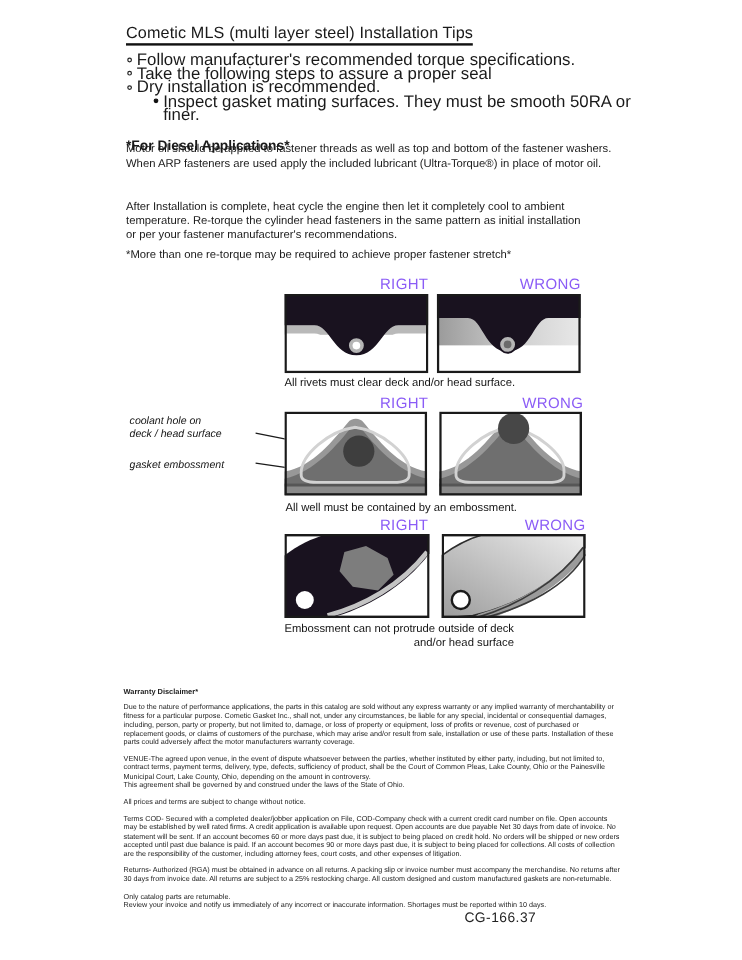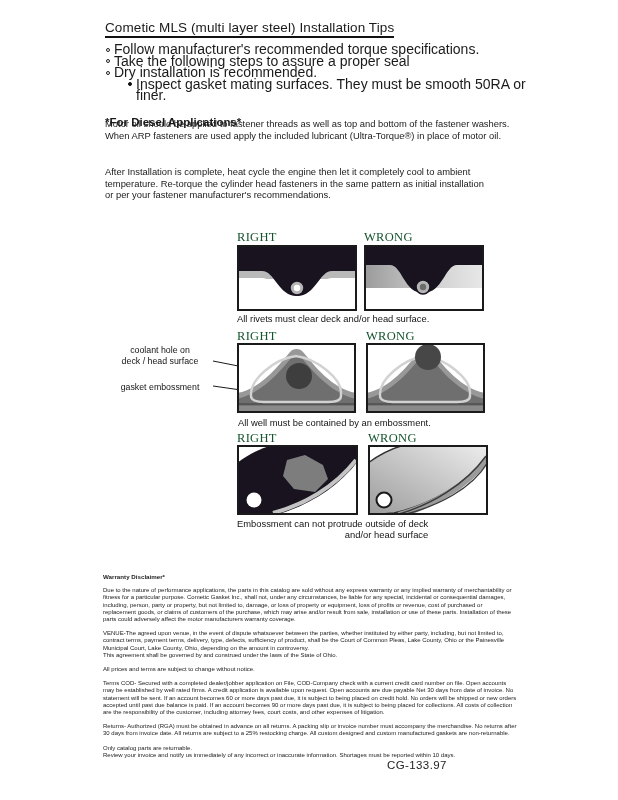--- a/index.html
+++ b/index.html
@@ -12,23 +12,23 @@
     left:105px;top:20px;font-size:13.5px;font-weight:normal;
     border-bottom:2px solid #111;padding-bottom:1px;letter-spacing:0.1px;
   }
   .bullets{left:93px;top:44px;font-size:14px;line-height:11.6px;width:440px;margin-left:13px;}
   .b-row{display:flex;align-items:flex-start;}
   .b-row.sub{margin-left:22px;}
   .marker{flex:0 0 auto;width:4px;height:4px;border-radius:50%;margin:3.6px 4px 0 0;border:1px solid #222;box-sizing:border-box;}
   .marker.filled{background:#111;border-color:#111;}
   .h2{font-size:11.5px;font-weight:bold;text-align:right;}
   .para{font-size:9.4px;line-height:11.6px;white-space:pre-line;width:440px;}
-  .dg-label{font-size:12.5px;letter-spacing:0.3px;text-align:left;width:120px;color:#14532d;font-family:Liberation Serif, serif;}
+  .dg-label{font-size:12.5px;letter-spacing:0.3px;text-align:right;width:120px;color:#8b5cf6;}
   .caption{font-size:9.4px;line-height:11px;white-space:pre-line;color:#141414;text-align:right;}
-  .ann{font-size:8.8px;line-height:10.6px;text-align:center;white-space:pre-line;color:#141414;}
+  .ann{font-size:8.8px;line-height:10.6px;text-align:left;white-space:pre-line;color:#141414;font-style:italic;}
   .panel{display:block;}
   .warranty{left:103px;top:573px;width:414px;font-size:6px;line-height:7.2px;color:#222;}
   .warranty .w-head{font-weight:bold;margin:0 0 7px 0;font-size:6.2px;}
   .warranty p{margin:0 0 7px 0;white-space:pre-line;}
   .footer-code{left:387px;top:759px;font-size:11.5px;letter-spacing:0.4px;color:#222;}
 </style>
 </head>
 <body>
 
 <div class="page">
@@ -53,20 +53,21 @@
       <span>Inspect gasket mating surfaces.  They must be smooth 50RA or finer.</span>
     </div>
   </div>
 
   <div class="abs h2" style="left:105px;top:116px;">*For Diesel Applications*</div>
   <div class="abs para" style="left:105px;top:118px;">Motor oil should be applied to fastener threads as well as top and bottom of the fastener washers.
 When ARP fasteners are used apply the included lubricant (Ultra-Torque®) in place of motor oil.</div>
   <div class="abs para" style="left:105px;top:166px;">After Installation is complete, heat cycle the engine then let it completely cool to ambient
 temperature. Re-torque the cylinder head fasteners in the same pattern as initial installation
 or per your fastener manufacturer's recommendations.</div>
+  <div class="abs para" style="left:105px;top:206px;">*More than one re-torque may be required to achieve proper fastener stretch*</div>
 
   <div class="abs dg-label" style="left:237px;top:230px;">RIGHT</div>
   <div class="abs dg-label" style="left:364px;top:230px;">WRONG</div>
 
   <svg class="abs panel" style="left:237px;top:245px;" width="120" height="66" viewBox="0 0 120 66">
     <rect width="120" height="66" fill="#ffffff"></rect>
     <rect x="0" y="26" width="120" height="8" fill="#b9b9b9"></rect>
     <path d="M0,33 L25,33 C38,33 42,59 60,59 C78,59 82,33 95,33 L120,33 L120,66 L0,66 Z" fill="#ffffff"></path>
     <path d="M0,0 L120,0 L120,26 L95,26 C82,26 79,51 60,51 C41,51 38,26 25,26 L0,26 Z" fill="#19121f"></path>
     <circle cx="60" cy="43" r="7" fill="#b5b5b5" stroke="#19121f" stroke-width="1.6"></circle>
@@ -165,15 +166,15 @@
     <p>Due to the nature of performance applications, the parts in this catalog are sold without any express warranty or any implied warranty of merchantability or fitness for a particular purpose.  Cometic Gasket Inc., shall not, under any circumstances, be liable for any special, incidental or consequential damages, including, person, party or property, but not limited to, damage, or loss of property or equipment, loss of profits or revenue, cost of purchased or replacement goods, or claims of customers of the purchase, which may arise and/or result from sale, installation or use of these parts.  Installation of these parts could adversely affect the motor manufacturers warranty coverage.</p>
     <p>VENUE-The agreed upon venue, in the event of dispute whatsoever between the parties, whether instituted by either party, including, but not limited to, contract terms, payment terms, delivery, type, defects, sufficiency of product, shall be the Court of Common Pleas, Lake County, Ohio or the Painesville Municipal Court, Lake County, Ohio, depending on the amount in controversy.
 This agreement shall be governed by and construed under the laws of the State of Ohio.</p>
     <p>All prices and terms are subject to change without notice.</p>
     <p>Terms COD- Secured with a completed dealer/jobber application on File, COD-Company check with a current credit card number on file.  Open accounts may be established by well rated firms.  A credit application is available upon request.  Open accounts are due payable Net 30 days from date of invoice.  No statement will be sent.  If an account becomes 60 or more days past due, it is subject to being placed on credit hold.  No orders will be shipped or new orders accepted until past due balance is paid.  If an account becomes 90 or more days past due, it is subject to being placed for collections.  All costs of collection are the responsibility of the customer, including attorney fees, court costs, and other expenses of litigation.</p>
     <p>Returns- Authorized (RGA) must be obtained in advance on all returns.  A packing slip or invoice number must accompany the merchandise.  No returns after 30 days from invoice date.  All returns are subject to a 25% restocking charge.  All custom designed and custom manufactured gaskets are non-returnable.</p>
     <p>Only catalog parts are returnable.
 Review your invoice and notify us immediately of any incorrect or inaccurate information.  Shortages must be reported within 10 days.</p>
   </div>
 
-  <div class="abs footer-code">CG-133.97</div>
+  <div class="abs footer-code">CG-166.37</div>
 
 </div>
 
 </body></html>

